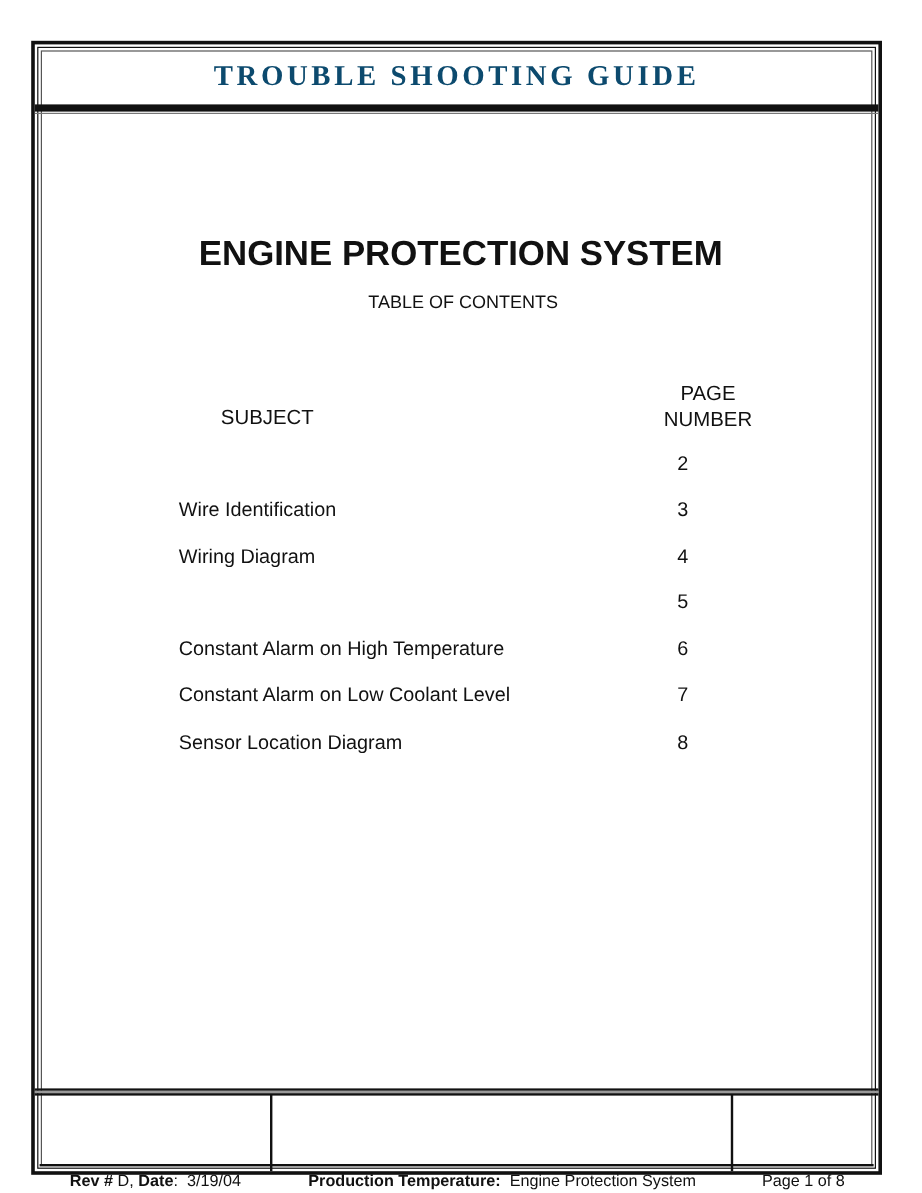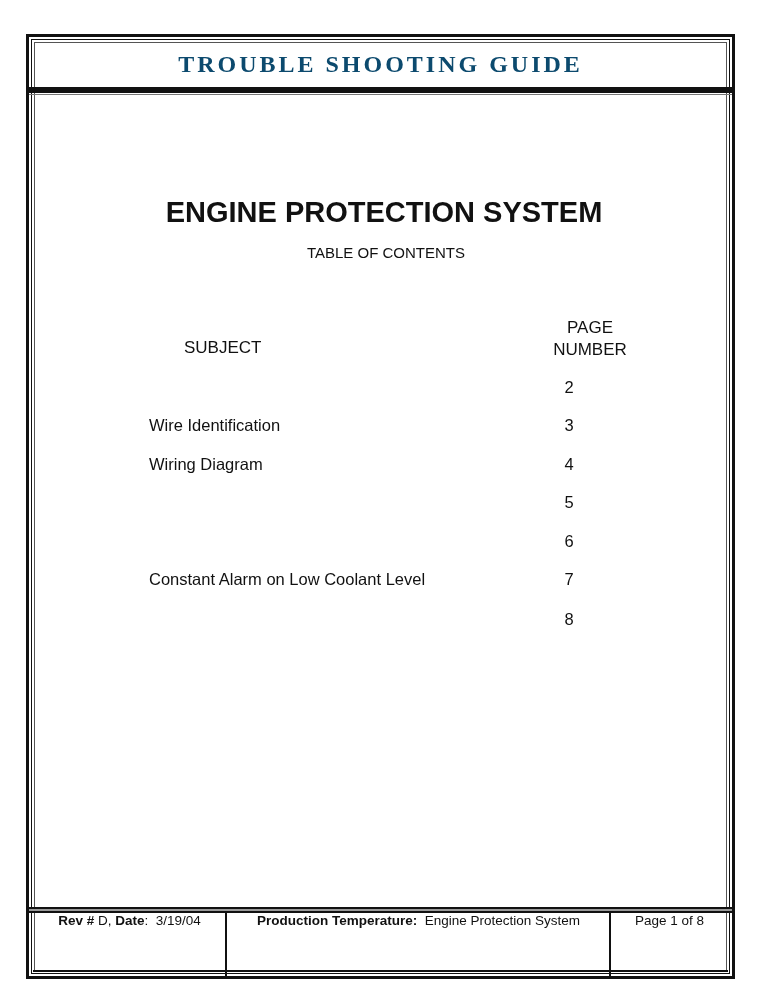--- a/index.html
+++ b/index.html
@@ -69,21 +69,21 @@
   .footer-line3 {
     position: absolute; left: 29px; top: 909px; width: 703px; height: 2px; background: #999;
   }
   .footer-bottom {
     position: absolute; left: 33px; top: 970px; width: 695px; height: 2px; background: #111;
   }
   .footer-div {
     position: absolute; top: 912px; width: 2px; height: 64px; background: #111;
   }
   .footer-cell {
-    position: absolute; top: 913px; height: 58px; display: flex; align-items: flex-start; justify-content: center;
+    position: absolute; top: 933px; height: 58px; display: flex; align-items: flex-end; justify-content: center;
     font-size: 13.5px; white-space: pre;
   }
   .footer-cell b { font-weight: bold; }
 </style>
 </head>
 <body>
 
 <div class="frame">
   <div class="frame-inner1"></div>
   <div class="frame-inner2"></div>
@@ -112,27 +112,29 @@
   <span class="pg">3</span>
 </div>
 <div class="toc-row" style="top:455px;">
   <span class="subj">Wiring Diagram</span>
   <span class="pg">4</span>
 </div>
 <div class="toc-row" style="top:493px;">
   <span class="pg">5</span>
 </div>
 <div class="toc-row" style="top:532px;">
+  <span class="subj">Constant Alarm on High Temperature</span>
   <span class="pg">6</span>
 </div>
 <div class="toc-row" style="top:570px;">
   <span class="subj">Constant Alarm on Low Coolant Level</span>
   <span class="pg">7</span>
 </div>
 <div class="toc-row" style="top:610px;">
+  <span class="subj">Sensor Location Diagram</span>
   <span class="pg">8</span>
 </div>
 
 <div class="footer-line1"></div>
 <div class="footer-line3"></div>
 <div class="footer-line2"></div>
 
 <div class="footer-cell" style="left:33px; width:193px;">
   <b>Rev #</b><span> D,</span><span> </span><b>Date</b><span>:  3/19/04</span>
 </div>

